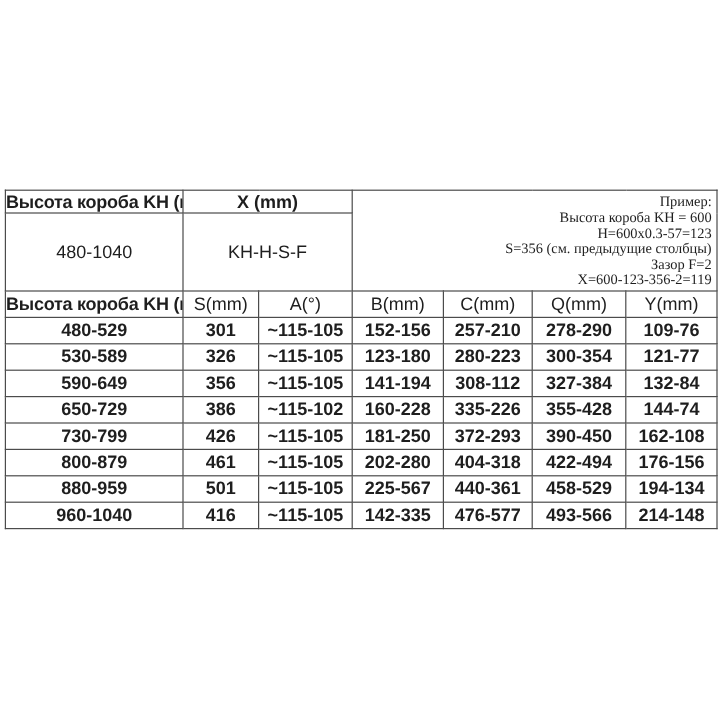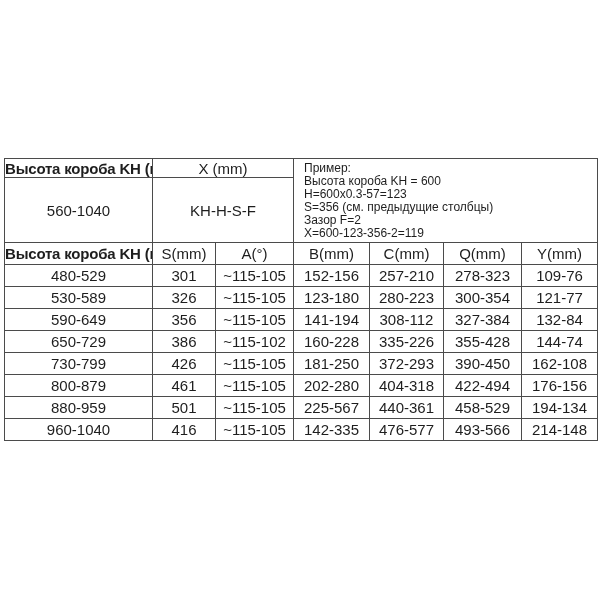--- a/index.html
+++ b/index.html
@@ -27,33 +27,34 @@
     vertical-align: middle;
     font-size: 15px;
     color: #1e1e1e;
     padding: 0;
     white-space: nowrap;
     overflow: hidden;
   }
   tr.r-head1 { height: 19px; }
   tr.r-top2  { height: 65px; }
   tr.r-head2 { height: 22px; }
-  tr.r-data  { height: 22px; }
+  tr.r-data  { height: 22px; font-weight: bold; }
   .hdr-kh {
     font-weight: bold;
     font-size: 12.5px;
     letter-spacing: -0.2px;
   }
-  .hdr-x { font-weight: normal; font-size: 15px; }
+  .hdr-x { font-weight: bold; font-size: 15px; }
   .merged-val { font-size: 16px; }
   td.example-cell {
-    text-align: left;
+    text-align: right;
     vertical-align: top;
     padding: 3px 4px 0 10px;
     white-space: normal;
+    font-family: Liberation Serif, serif;
   }
   .example-cell .ex-line {
     font-size: 12px;
     line-height: 13px;
     color: #1e1e1e;
   }
 </style>
 </head>
 <body>
 
@@ -75,39 +76,39 @@
         <td class="example-cell" colspan="4" rowspan="2">
           <div class="ex-line">Пример:</div>
           <div class="ex-line">Высота короба KH = 600</div>
           <div class="ex-line">H=600x0.3-57=123</div>
           <div class="ex-line">S=356 (см. предыдущие столбцы)</div>
           <div class="ex-line">Зазор F=2</div>
           <div class="ex-line">X=600-123-356-2=119</div>
         </td>
       </tr>
       <tr class="r-top2">
-        <td class="merged-val">560-1040</td>
+        <td class="merged-val">480-1040</td>
         <td class="merged-val" colspan="2">KH-H-S-F</td>
       </tr>
       <tr class="r-head2">
         <td class="hdr-kh">Высота короба KH (mm)</td>
         <td>S(mm)</td>
         <td>A(°)</td>
         <td>B(mm)</td>
         <td>C(mm)</td>
         <td>Q(mm)</td>
         <td>Y(mm)</td>
       </tr>
       <tr class="r-data">
         <td>480-529</td>
         <td>301</td>
         <td>~115-105</td>
         <td>152-156</td>
         <td>257-210</td>
-        <td>278-323</td>
+        <td>278-290</td>
         <td>109-76</td>
       </tr>
       <tr class="r-data">
         <td>530-589</td>
         <td>326</td>
         <td>~115-105</td>
         <td>123-180</td>
         <td>280-223</td>
         <td>300-354</td>
         <td>121-77</td>

